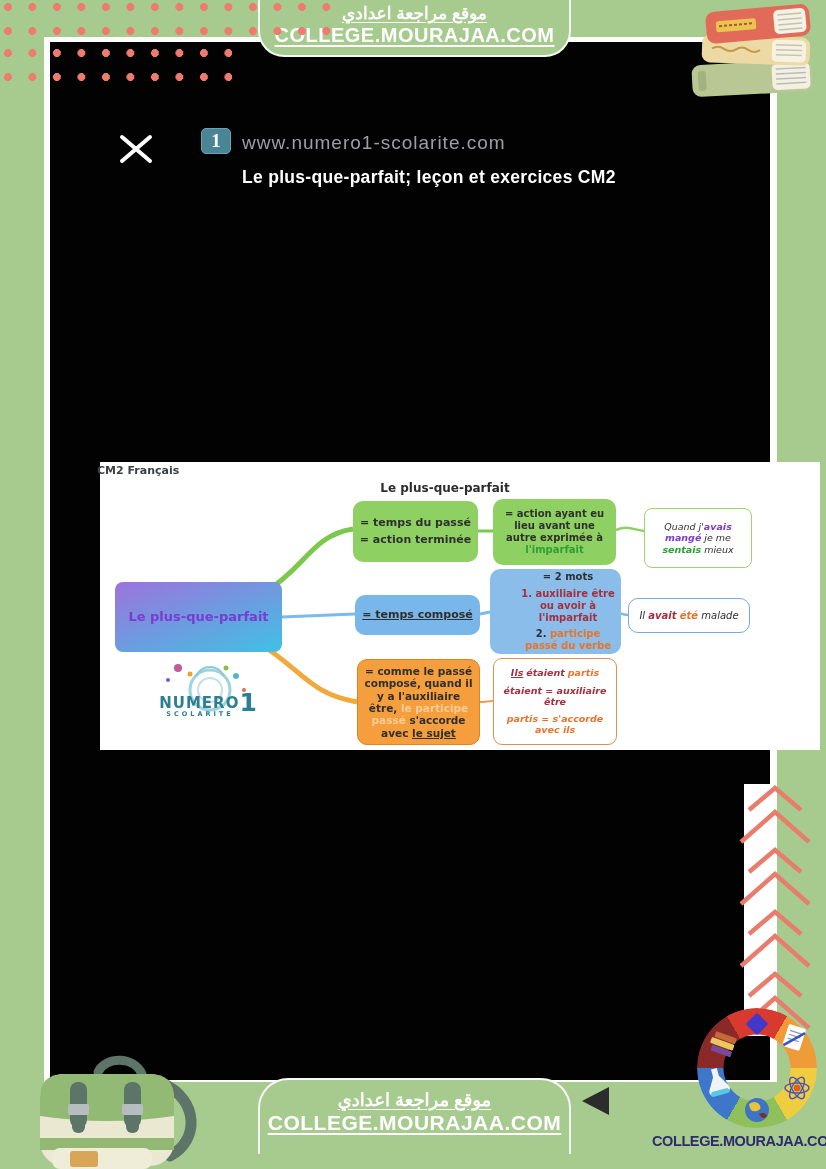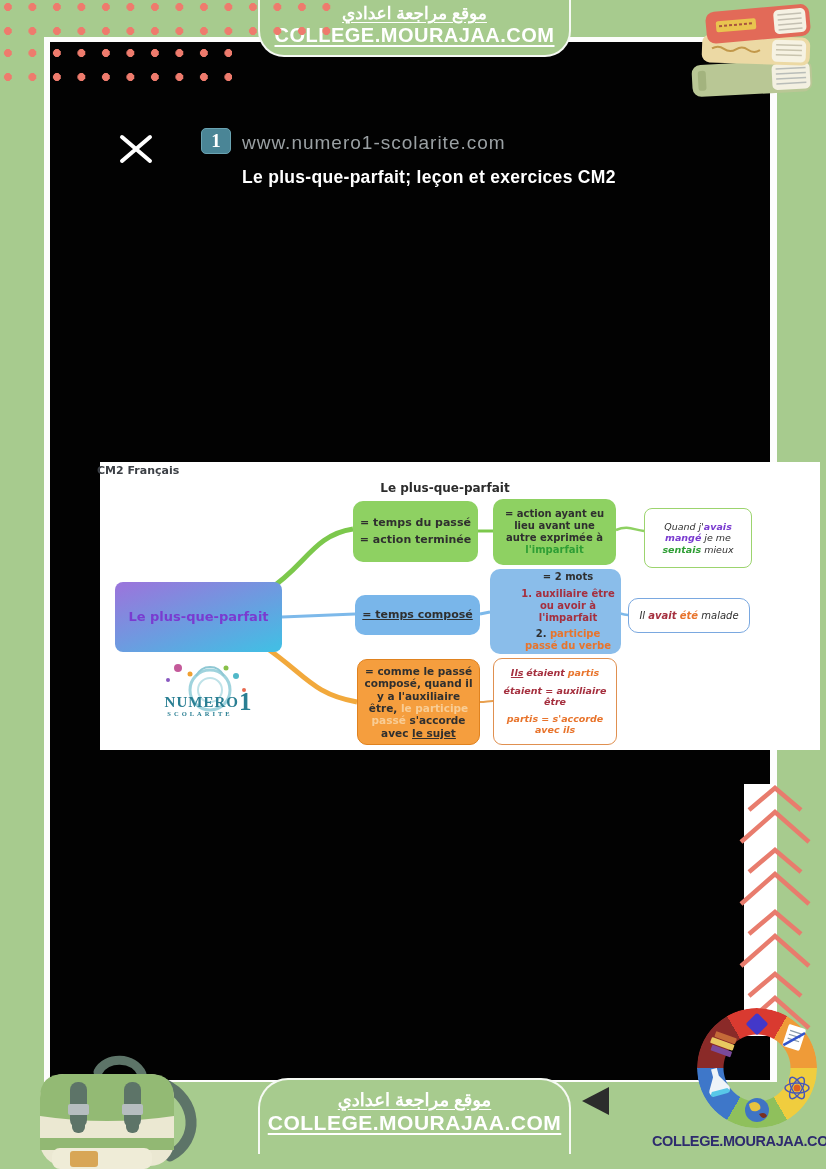--- a/index.html
+++ b/index.html
@@ -77,21 +77,21 @@
   .ex { background:#fff; font-style:italic; }
   #node-ex1 { left:544px; top:46px; width:108px; height:60px; border:1.6px solid #9cd46e;
               font-size:9.5px; border-radius:8px; }
   #node-ex2 { left:528px; top:136px; width:122px; height:35px; border:1.6px solid #7aa8e0;
               font-size:10px; border-radius:10px; }
   #node-ex3 { left:393px; top:196px; width:124px; height:87px; border:1.6px solid #e09050;
               font-size:9.5px; border-radius:9px; }
   #node-ex3 .para { margin:3px 4px; }
 
   
-  .brand { position:absolute; left:38px; top:198px; width:140px; height:72px;font-family:Liberation Serif, serif; }
+  .brand { position:absolute; left:38px; top:198px; width:140px; height:72px; }
   .brand-line { position:absolute; left:0; top:28px; width:140px; text-align:center;
                 color:#2a7f93; font-weight:bold; }
   .brand-name { font-size:15px; letter-spacing:1px; }
   .brand-one  { font-size:25px; vertical-align:-3px; }
   .brand-sub  { position:absolute; left:0; top:50px; width:124px; text-align:center;
                 color:#2a7f93; font-size:6.5px; letter-spacing:3px; font-weight:bold; }
 
   
   .nav-recents { position:absolute; left:222px; top:1047px; width:30px; height:23px;
                  background:#2c2c2c; border-radius:6px; z-index:3; }

